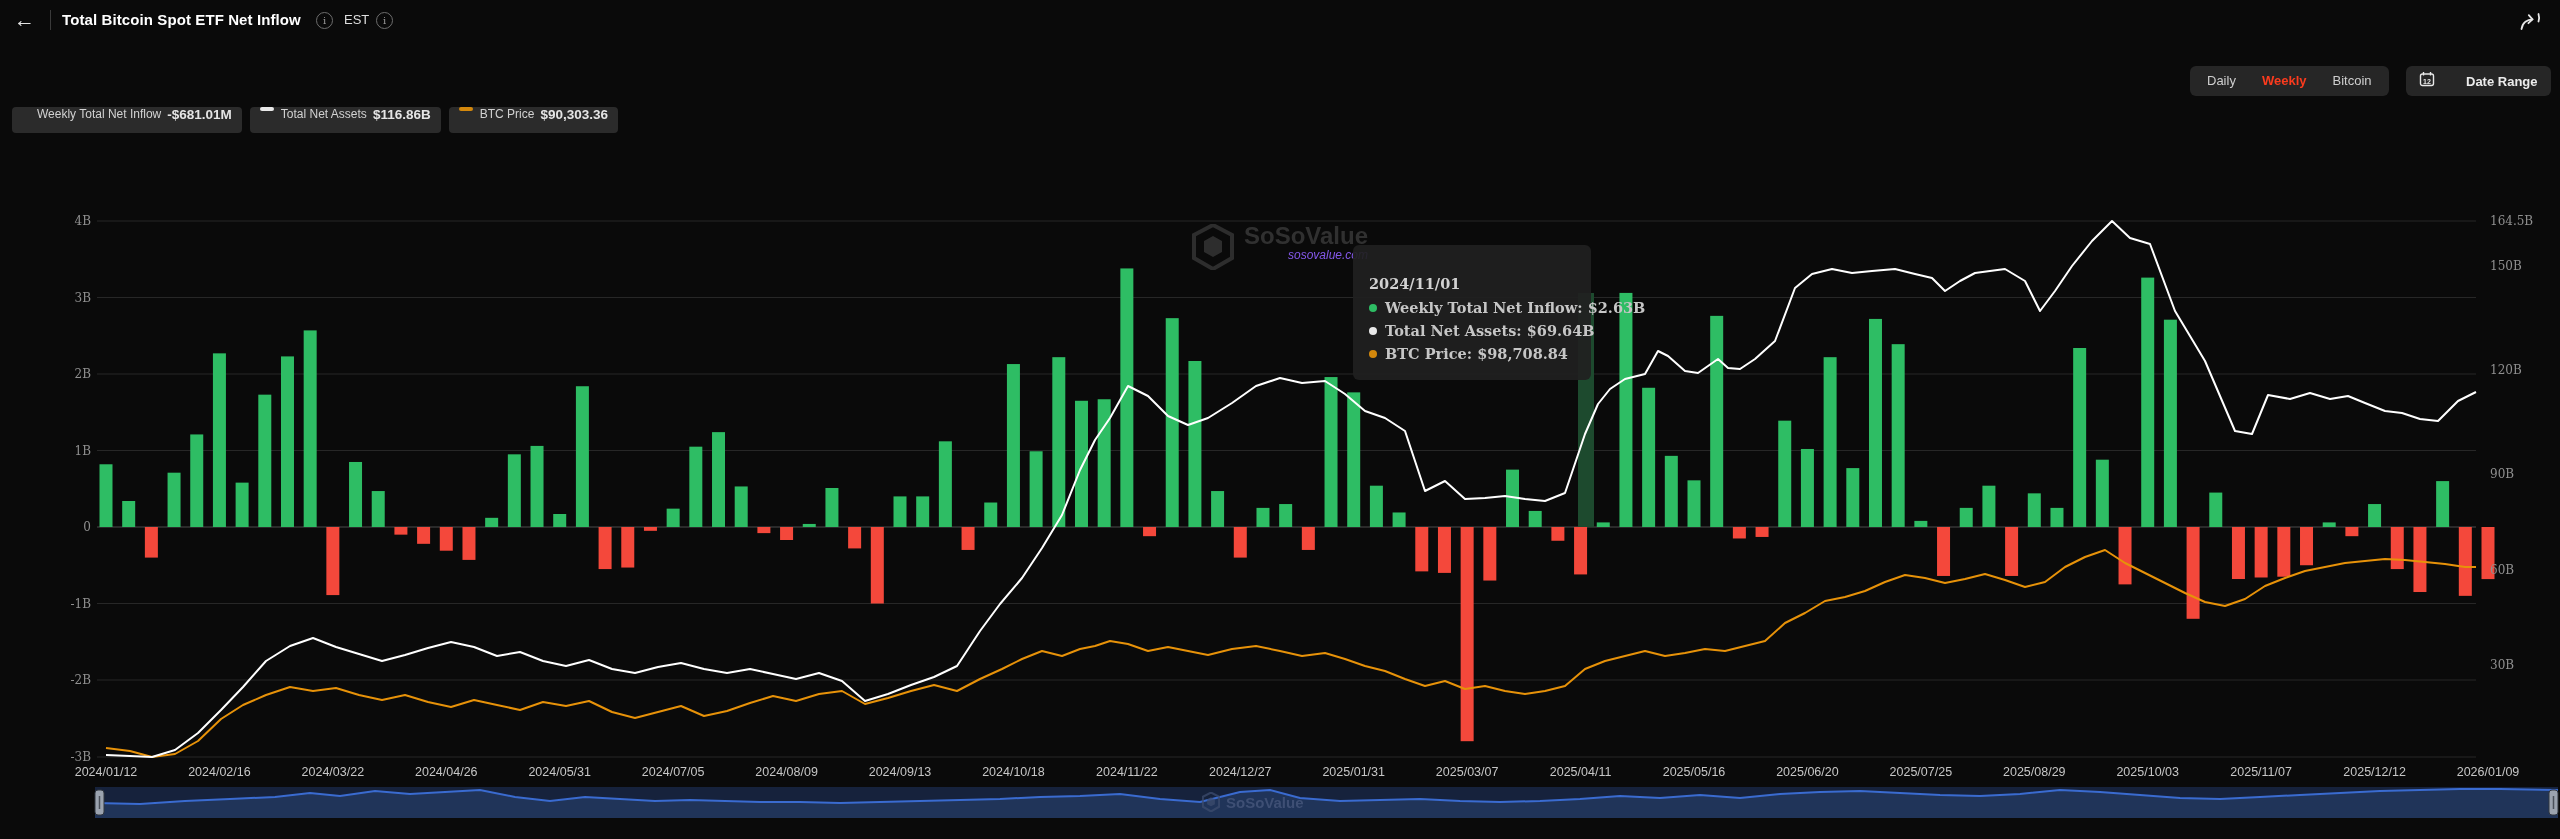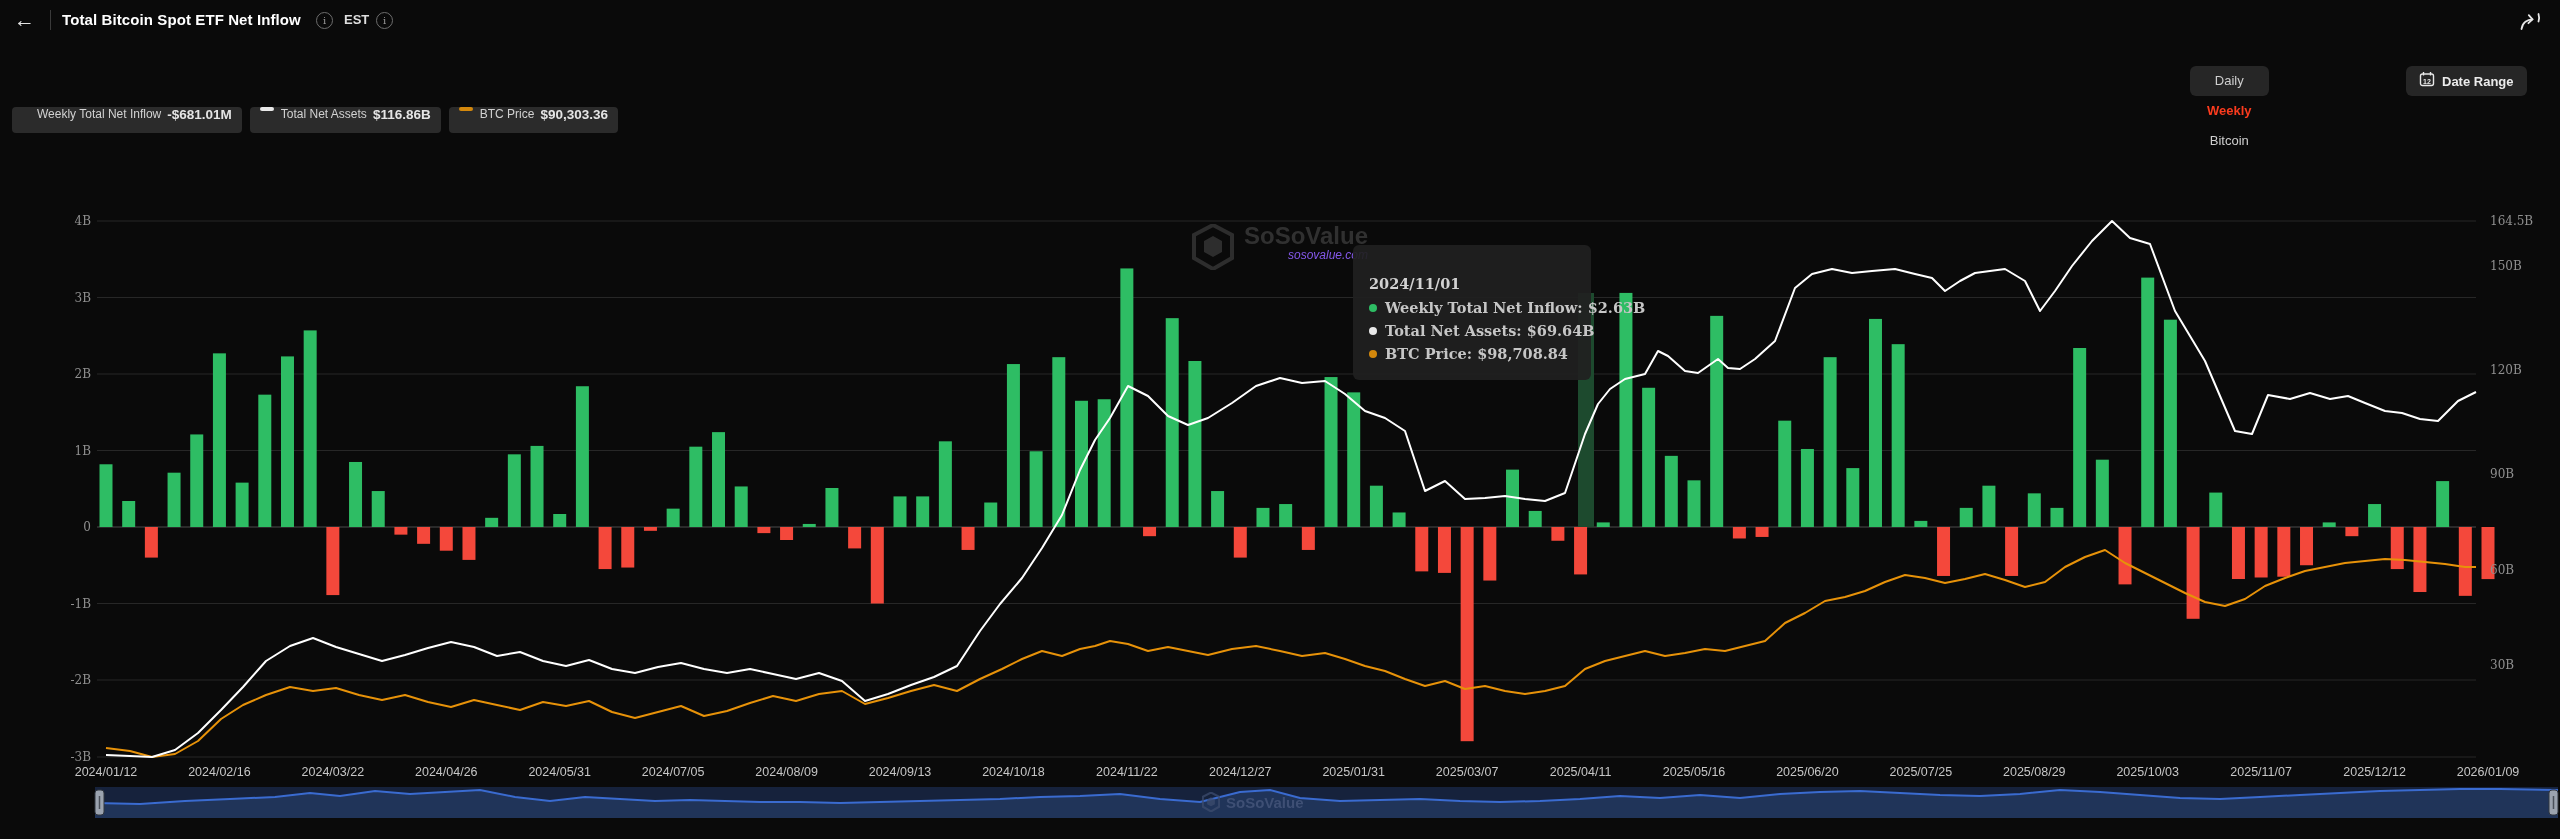--- a/index.html
+++ b/index.html
@@ -7,30 +7,30 @@
        font-family:"Liberation Sans",sans-serif;color:#e6e6e6;}
   
   .header{position:absolute;left:0;top:0;width:2560px;height:40px;}
   .back-btn{position:absolute;left:14px;top:8px;font-size:21px;color:#e3e3e3;cursor:pointer;}
   .hdr-divider{position:absolute;left:50px;top:10px;width:1px;height:20px;background:#3a3a3a;}
   .title{position:absolute;left:62px;top:11px;font-size:15px;font-weight:bold;color:#fff;letter-spacing:.1px;text-align:right;}
   .info-i{display:inline-block;width:15px;height:15px;border:1px solid #6d6d6d;border-radius:50%;
           color:#9c9c9c;font-size:10px;line-height:15px;text-align:center;
           font-family:"DejaVu Serif",serif;vertical-align:-2px;}
   .info-1{position:absolute;left:316px;top:12px;}
-  .est{position:absolute;left:344px;top:12px;font-size:13px;color:#dedede;font-weight:700;}
+  .est{position:absolute;left:344px;top:12px;font-size:13px;color:#dedede;font-weight:400;}
   .info-2{position:absolute;left:376px;top:12px;}
   .share-btn{position:absolute;right:18px;top:10px;width:24px;height:24px;cursor:pointer;}
   
   .interval-group{position:absolute;left:2190px;top:66px;height:30px;background:#262626;
-                  border-radius:6px;display:flex;align-items:center;padding:0 4px;flex-direction:column;}
+                  border-radius:6px;display:flex;align-items:center;padding:0 4px;}
   .interval-item{padding:0 13px;font-size:13px;color:#cfcfcf;cursor:pointer;line-height:30px;}
   .interval-item.active{color:#fb3b1e;font-weight:600;}
   .daterange-btn{position:absolute;left:2406px;top:66px;height:30px;background:#262626;
-                 border-radius:6px;display:flex;align-items:center;padding:0 13px;cursor:pointer;}
+                 border-radius:6px;display:flex;align-items:center;padding:0 13px;cursor:pointer;gap:24px;}
   .daterange-btn .cal{margin-right:7px;}
   .daterange-label{font-size:13px;font-weight:700;color:#ececec;}
   
   .legend-row{position:absolute;left:12px;top:107px;display:flex;gap:8px;}
   .badge{height:26px;background:#2b2b2b;border-radius:4px;display:flex;align-items:flex-start;
          padding:0 10px;cursor:pointer;}
   .badge .lbl{font-size:12px;color:#d2d2d2;margin-right:6px;white-space:nowrap;}
   .badge .val{font-size:13.5px;font-weight:bold;color:#e5e5e5;white-space:nowrap;}
   .ic-bars{width:8px;height:13px;margin-right:7px;display:inline-block;}
   .ic-bars .g{width:8px;height:6px;background:#2ebd64;}

